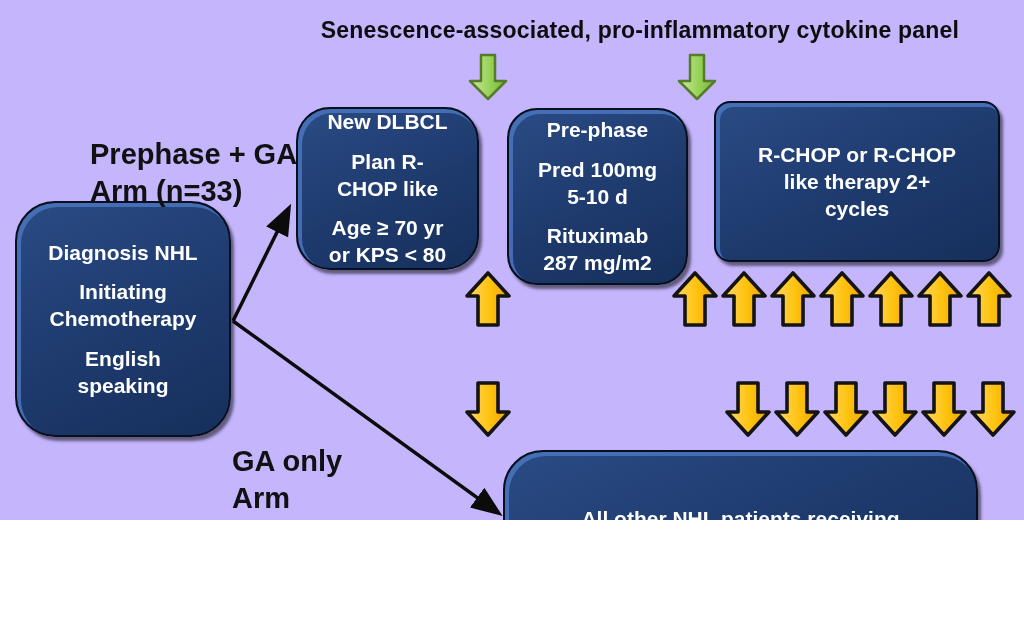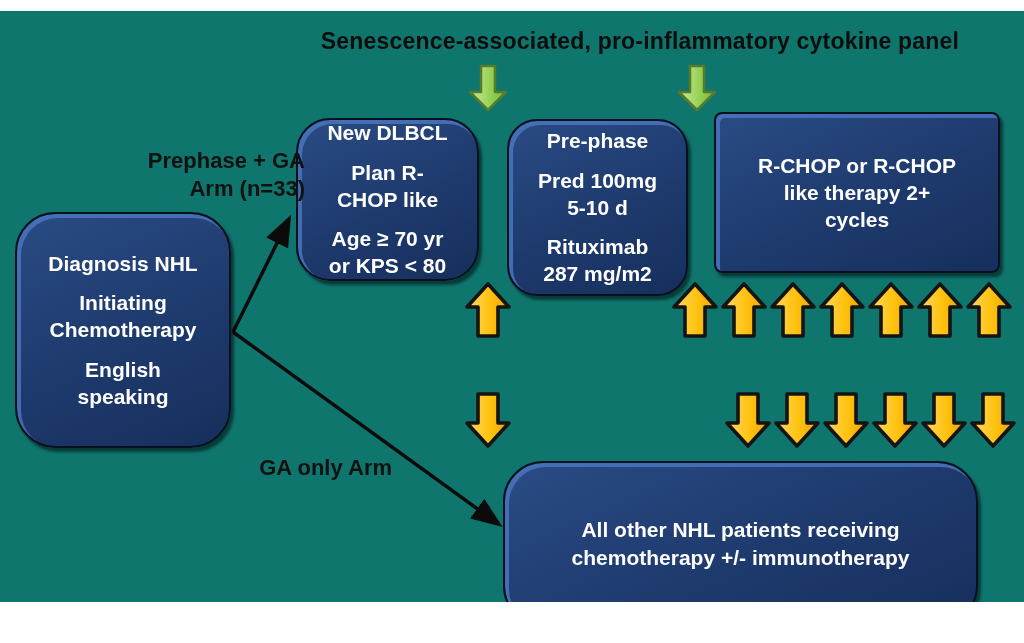--- a/index.html
+++ b/index.html
@@ -1,49 +1,48 @@
 <!DOCTYPE html>
 <html style="--box-fill: #1e3a6d; --box-bevel: #3c64ab; --yellow-arrow: #ffc20e; --green-arrow: #92d050; --text-on-box: #ffffff; --label-text: #111111;"><head>
 <meta charset="utf-8">
 <style>
   html,body{margin:0;padding:0;background:#ffffff;}
   #canvas{
-    position:relative;width:1024px;height:591px;background:#0f766e;overflow:hidden;
+    position:relative;width:1024px;height:520px;background:#c4b5fd;overflow:hidden;
     font-family:"Liberation Sans",sans-serif;
-    margin-top:11px;
   }
   
   #connectors{position:absolute;left:0;top:0;width:1024px;height:643px;z-index:2;}
   
   .title{
     position:absolute;left:250px;top:17px;width:780px;text-align:center;
     font-size:23px;font-weight:bold;color:#0d0d0d;letter-spacing:.2px;z-index:3;
   }
   .lbl{
-    position:absolute;font-weight:bold;color:var(--label-text,#111);text-align:right;
-    white-space:pre-line;line-height:1.28;z-index:3;font-size:22px;
+    position:absolute;font-weight:bold;color:var(--label-text,#111);text-align:left;
+    white-space:pre-line;line-height:1.28;z-index:3;font-size:29px;
   }
   .lbl-prephase{left:90px;top:136px;width:215px;}
   .lbl-baseline{left:395px;top:341px;width:190px;}
   .lbl-serial{left:753px;top:339px;width:190px;}
   .lbl-gaonly{left:232px;top:443px;width:160px;}
   
   .box{
     position:absolute;box-sizing:border-box;z-index:3;
     background:linear-gradient(155deg,#2a4b85 0%,var(--box-fill,#1e3a6d) 55%,#162f5c 100%);
     border:2px solid #07101f;
     box-shadow:inset 3px 3px 0 1px rgba(74,117,190,.85), 3px 4px 3px rgba(0,0,0,.5);
     color:var(--text-on-box,#fff);font-weight:bold;text-align:center;
     display:flex;flex-direction:column;justify-content:center;align-items:center;
   }
   .box p{margin:6px 4px;white-space:pre-line;line-height:1.3;}
   .box-eligibility{left:15px;top:201px;width:216px;height:236px;border-radius:40px;font-size:21px;}
   .box-newdlbcl{left:296px;top:107px;width:183px;height:163px;border-radius:34px;font-size:21px;}
   .box-prephase{left:507px;top:108px;width:181px;height:177px;border-radius:30px;font-size:21px;}
-  .box-rchop{left:714px;top:101px;width:286px;height:161px;border-radius:8px;font-size:21px;}
+  .box-rchop{left:714px;top:101px;width:286px;height:161px;border-radius:16px;font-size:21px;}
   .box-gaonly{left:503px;top:450px;width:475px;height:165px;border-radius:40px;font-size:21px;}
   
   .green-arrow{position:absolute;width:42px;height:48px;z-index:3;}
   .green1{left:467px;top:53px;}
   .green2{left:676px;top:53px;}
   .arrow-row{position:absolute;display:flex;gap:1px;z-index:3;}
   .row-baseline-up{left:464px;top:270px;}
   .row-baseline-down{left:464px;top:380px;}
   .row-serial-up{left:671px;top:270px;}
   .row-serial-down{left:724px;top:380px;}

